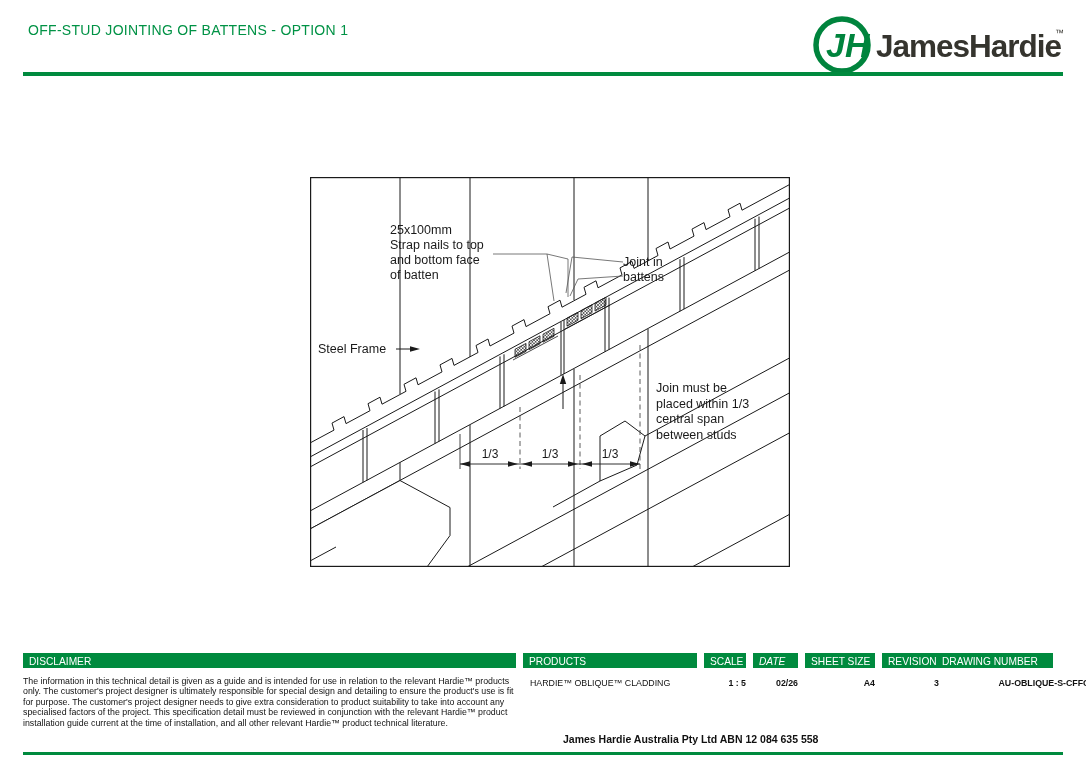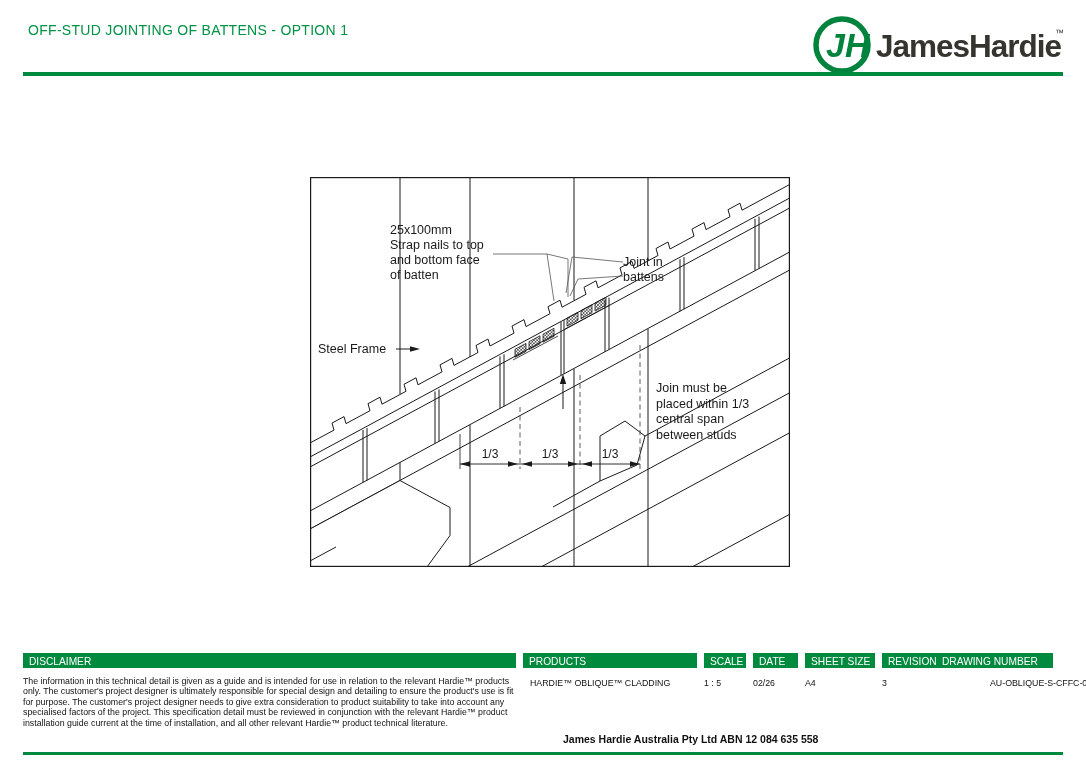--- a/index.html
+++ b/index.html
@@ -17,21 +17,21 @@
   #drawing-wrap{left:310px;top:177px;}
   
   .bar{
     top:653px;height:15px;background:#008A3E;color:#ffffff;
     font-size:10.2px;line-height:17px;padding-left:6px;box-sizing:border-box;
     white-space:nowrap;overflow:hidden;
   }
   .val{
     top:678px;font-size:8.8px;color:#111;white-space:nowrap;
   }
-  .val.center{text-align:left;}
+  .val.center{text-align:right;font-weight:bold;}
   #disclaimer-text{
     left:23px;top:676px;width:501px;font-size:8.8px;line-height:10.4px;color:#111;
   }
   #company-line{
     left:563px;top:733px;width:500px;text-align:left;
     font-size:10.5px;font-weight:700;color:#111;white-space:nowrap;
   }
   #bottom-rule{left:23px;top:752px;width:1040px;height:2.5px;background:#008A3E;}
   svg text{font-family:"Liberation Sans",sans-serif;}
 </style>
@@ -175,21 +175,21 @@
     <text x="346" y="261.5">between studs</text>
   </g>
 
   <rect x="0.6" y="0.6" width="478.8" height="388.8" fill="none" stroke="#1A1A1A" stroke-width="1.2"></rect>
 </svg>
 </div>
 
 <div class="abs bar" style="left:23px;width:493px;">DISCLAIMER</div>
 <div class="abs bar" style="left:523px;width:174px;">PRODUCTS</div>
 <div class="abs bar" style="left:704px;width:42px;">SCALE</div>
-<div class="abs bar" style="left:753px;width:45px;">DATE</div>
+<div class="abs bar" style="left:753px;width:45px;font-style:italic;">DATE</div>
 <div class="abs bar" style="left:805px;width:70px;">SHEET SIZE</div>
 <div class="abs bar" style="left:882px;width:57px;">REVISION</div>
 <div class="abs bar" style="left:936px;width:117px;">DRAWING NUMBER</div>
 
 <div id="disclaimer-text" class="abs">The information in this technical detail is given as a guide and is intended for use in relation to the relevant Hardie™ products only. The customer's project designer is ultimately responsible for special design and detailing to ensure the product's use is fit for purpose. The customer's project designer needs to give extra consideration to product suitability to take into account any specialised factors of the project. This specification detail must be reviewed in conjunction with the relevant Hardie™ product installation guide current at the time of installation, and all other relevant Hardie™ product technical literature.</div>
 
 <div class="abs val" style="left:530px;">HARDIE™ OBLIQUE™ CLADDING</div>
 <div class="abs val center" style="left:704px;width:42px;">1 : 5</div>
 <div class="abs val center" style="left:753px;width:45px;">02/26</div>
 <div class="abs val center" style="left:805px;width:70px;">A4</div>

